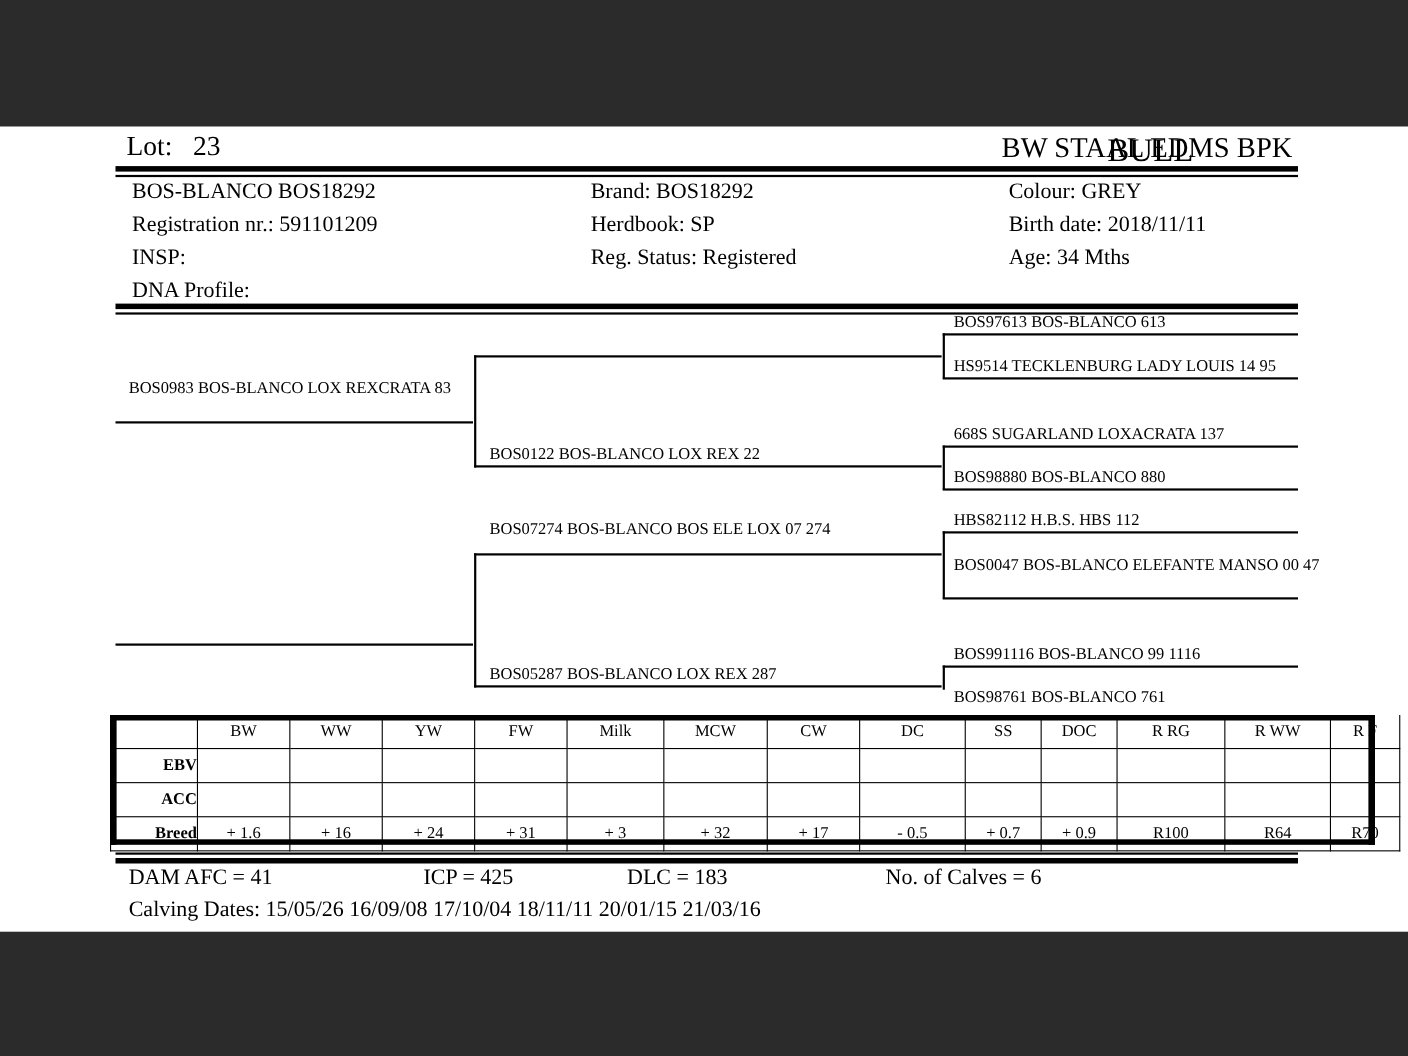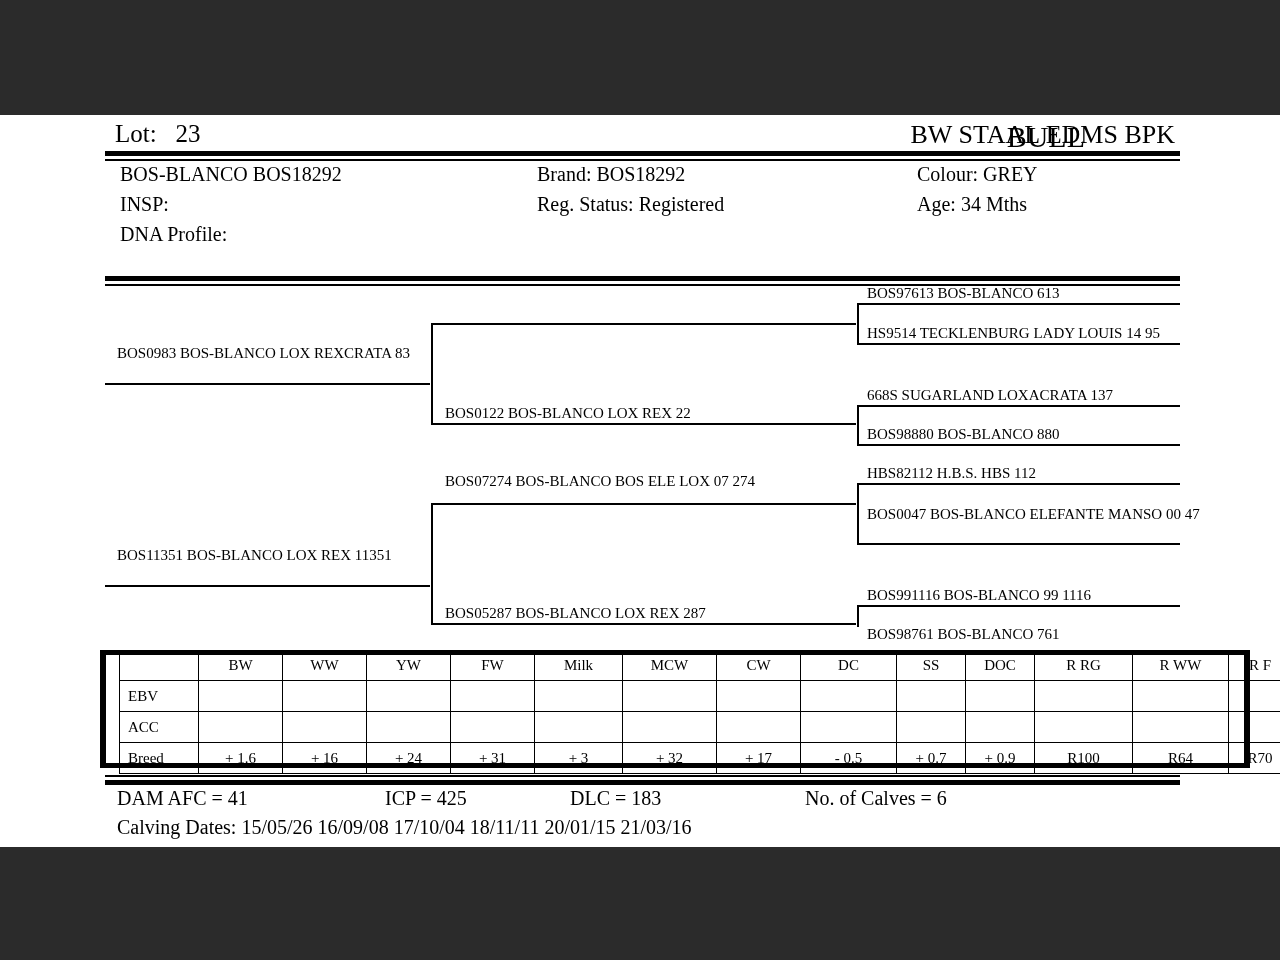--- a/index.html
+++ b/index.html
@@ -104,39 +104,40 @@
     position: absolute;
     background: #000;
   }
   .ph { height: 2px; }
   .pv { width: 2px; }
 
   
   .ebv-wrap {
     position: absolute;
     left: 100px; top: 535px;
-    width: 1150px; height: 120px; padding-left: 19px;
+    width: 1150px; height: 120px;
   }
   table.ebv {
     border-collapse: collapse;
     width: 1150px;
     font-size: 15px;
     table-layout: fixed;
   }
   table.ebv td, table.ebv th {
     border: 1px solid #000;
     height: 30px;
     text-align: center;
     font-weight: normal;
     padding: 0;
   }
   table.ebv td.rowlabel {
-    text-align: left;
+    text-align: right;
     padding-left: 8px;
     width: 78px;
+    font-weight: bold;
   }
   table.ebv tr.head td { border-top: none; }
   .ebv-frame-l, .ebv-frame-r, .ebv-frame-t, .ebv-frame-b {
     position: absolute;
     background: #000;
   }
 
   
   .footer {
     position: absolute;
@@ -177,38 +178,42 @@
     <div class="rule rule-thick" style="left:105px; top:36px; width:1075px;"></div>
     <div class="rule rule-thin" style="left:105px; top:44px; width:1075px;"></div>
 
     <div class="idblock">
       <div class="idrow">
         <span class="col-a">BOS-BLANCO BOS18292</span>
         <span class="col-b">Brand:  BOS18292</span>
         <span class="col-c">Colour:  GREY</span>
       </div>
       <div class="idrow">
+        <span class="col-a">Registration nr.: 591101209</span>
+        <span class="col-b">Herdbook: SP</span>
+        <span class="col-c">Birth date:  2018/11/11</span>
+      </div>
+      <div class="idrow">
         <span class="col-a">INSP:</span>
         <span class="col-b">Reg. Status: Registered</span>
         <span class="col-c">Age: 34 Mths</span>
       </div>
       <div class="idrow">
         <span class="col-a">DNA Profile:</span>
       </div>
     </div>
 
     <div class="rule rule-thick" style="left:105px; top:161px; width:1075px;"></div>
     <div class="rule rule-thin" style="left:105px; top:169px; width:1075px;"></div>
 
     <div class="ped">
 
       <span class="txt" style="left:12px; top:60px; width:310px;">BOS0983 BOS-BLANCO LOX REXCRATA 83</span>
       <div class="pline ph" style="left:0px; top:98px; width:325px;"></div>
 
-      <span class="txt" style="left:12px; top:262px; width:310px;">BOS11351 BOS-BLANCO LOX REX 11351</span>
       <div class="pline ph" style="left:0px; top:300px; width:325px;"></div>
 
       <div class="pline ph" style="left:326px; top:38px; width:425px;"></div>
 
       <span class="txt" style="left:340px; top:120px;">BOS0122 BOS-BLANCO LOX REX 22</span>
       <div class="pline ph" style="left:326px; top:138px; width:425px;"></div>
 
       <span class="txt" style="left:340px; top:188px;">BOS07274 BOS-BLANCO BOS ELE LOX 07 274</span>
       <div class="pline ph" style="left:326px; top:218px; width:425px;"></div>
 

